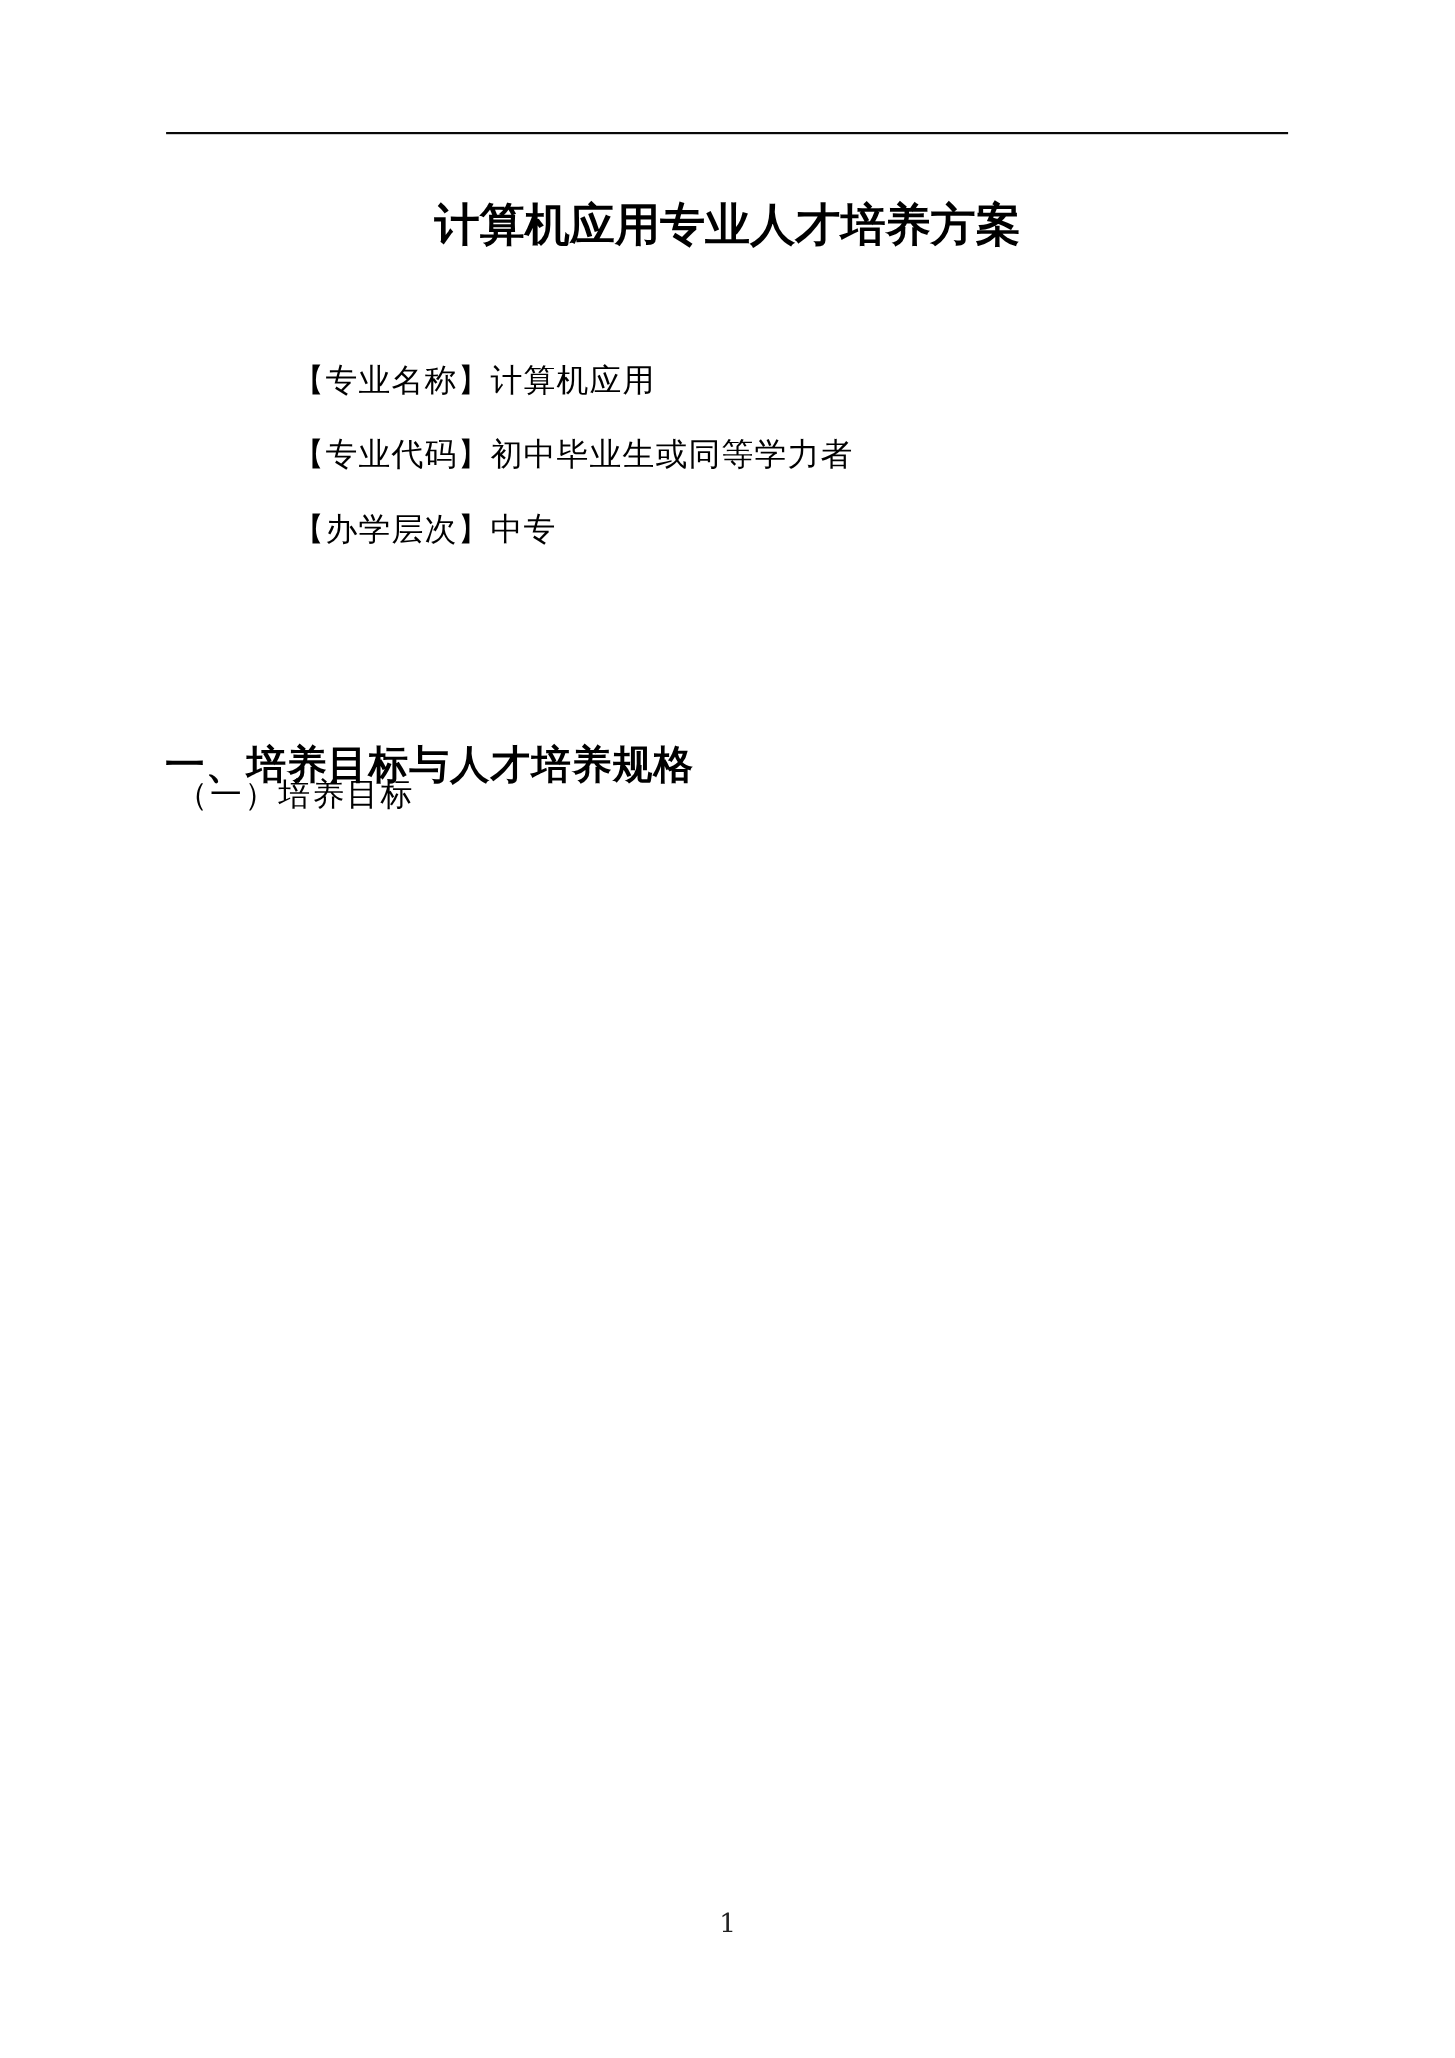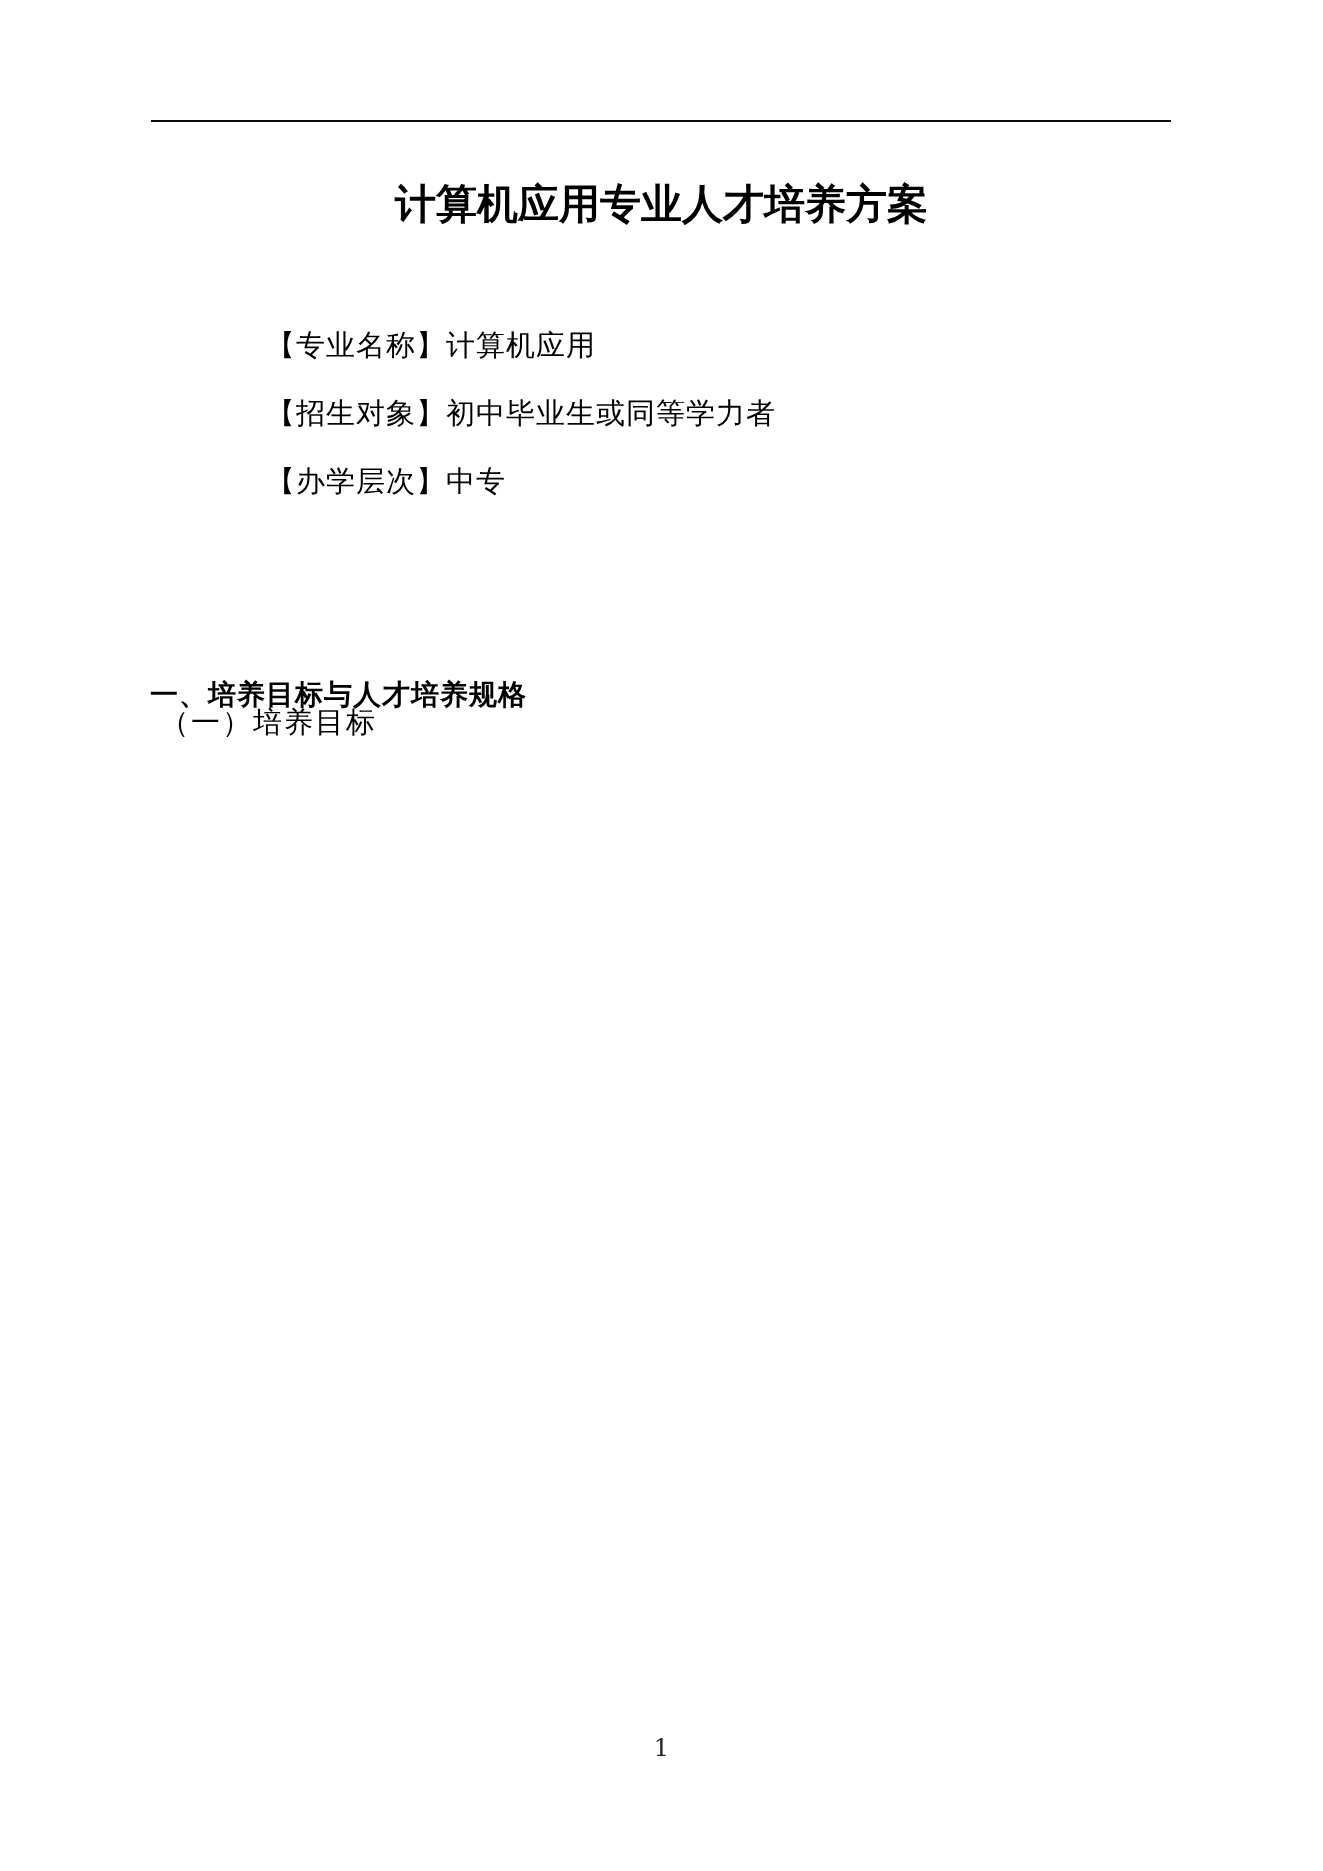--- a/index.html
+++ b/index.html
@@ -49,21 +49,21 @@
     line-height: 68px;
     letter-spacing: 1px;
     white-space: nowrap;
   }
   .section-heading {
     position: absolute;
     left: 150px;
     top: 676px;
     font-family: "Liberation Sans", sans-serif;
     font-weight: bold;
-    font-size: 28px;
+    font-size: 36px;
     line-height: 38px;
     letter-spacing: 1px;
     white-space: nowrap;
   }
   .subsection-heading {
     position: absolute;
     left: 160px;
     font-size: 29px;
     line-height: 36px;
     letter-spacing: 2px;
@@ -107,21 +107,21 @@
 <body>
 
 <div class="page">
 
   <div class="header-rule"></div>
 
   <div class="doc-title">计算机应用专业人才培养方案</div>
 
   <div class="meta-list">
     <div class="meta-item">【专业名称】计算机应用</div>
-    <div class="meta-item">【招生对象】初中毕业生或同等学力者</div>
+    <div class="meta-item">【专业代码】初中毕业生或同等学力者</div>
     <div class="meta-item">【办学层次】中专</div>
   </div>
 
   <div class="section-heading">一、培养目标与人才培养规格</div>
 
   <div class="subsection-heading first">（一）培养目标</div>
 
 
 
 

